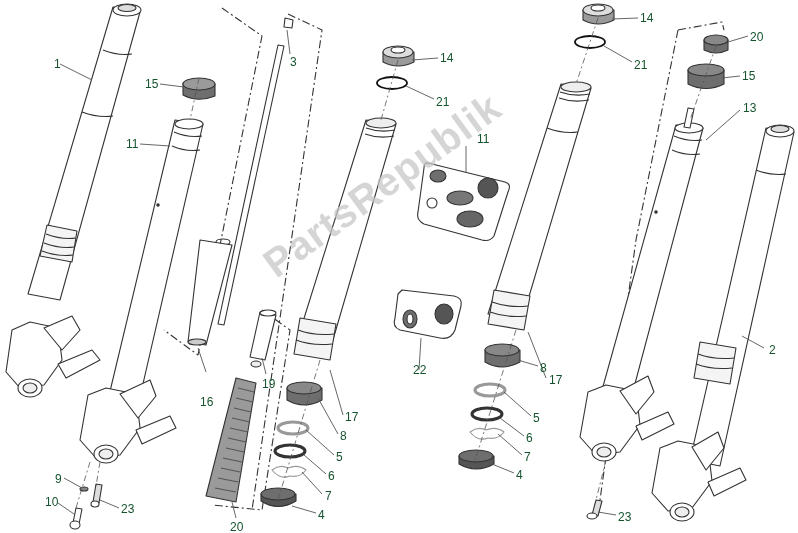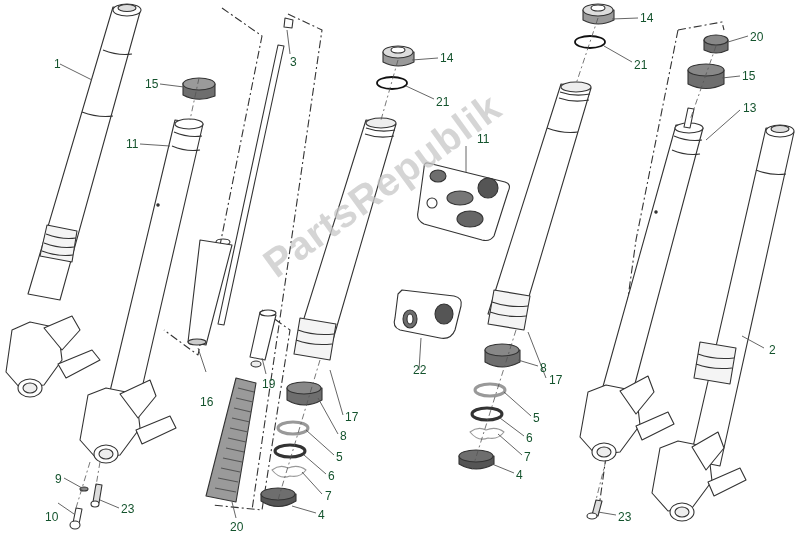--- a/index.html
+++ b/index.html
@@ -253,21 +253,21 @@
       <div class="callout" style="left: 516px; top: 469px;">4</div>
       <div class="callout" style="left: 336px; top: 451px;">5</div>
       <div class="callout" style="left: 533px; top: 412px;">5</div>
       <div class="callout" style="left: 328px; top: 470px;">6</div>
       <div class="callout" style="left: 526px; top: 432px;">6</div>
       <div class="callout" style="left: 325px; top: 490px;">7</div>
       <div class="callout" style="left: 524px; top: 451px;">7</div>
       <div class="callout" style="left: 340px; top: 430px;">8</div>
       <div class="callout" style="left: 540px; top: 362px;">8</div>
       <div class="callout" style="left: 55px; top: 473px;">9</div>
-      <div class="callout" style="left: 45px; top: 511px;">10</div>
+      <div class="callout" style="left: 45px; top: 496px;">10</div>
       <div class="callout" style="left: 477px; top: 133px;">11</div>
       <div class="callout" style="left: 126px; top: 138px;">11</div>
       <div class="callout" style="left: 743px; top: 102px;">13</div>
       <div class="callout" style="left: 440px; top: 52px;">14</div>
       <div class="callout" style="left: 640px; top: 12px;">14</div>
       <div class="callout" style="left: 145px; top: 78px;">15</div>
       <div class="callout" style="left: 742px; top: 70px;">15</div>
       <div class="callout" style="left: 200px; top: 396px;">16</div>
       <div class="callout" style="left: 345px; top: 411px;">17</div>
       <div class="callout" style="left: 549px; top: 374px;">17</div>

